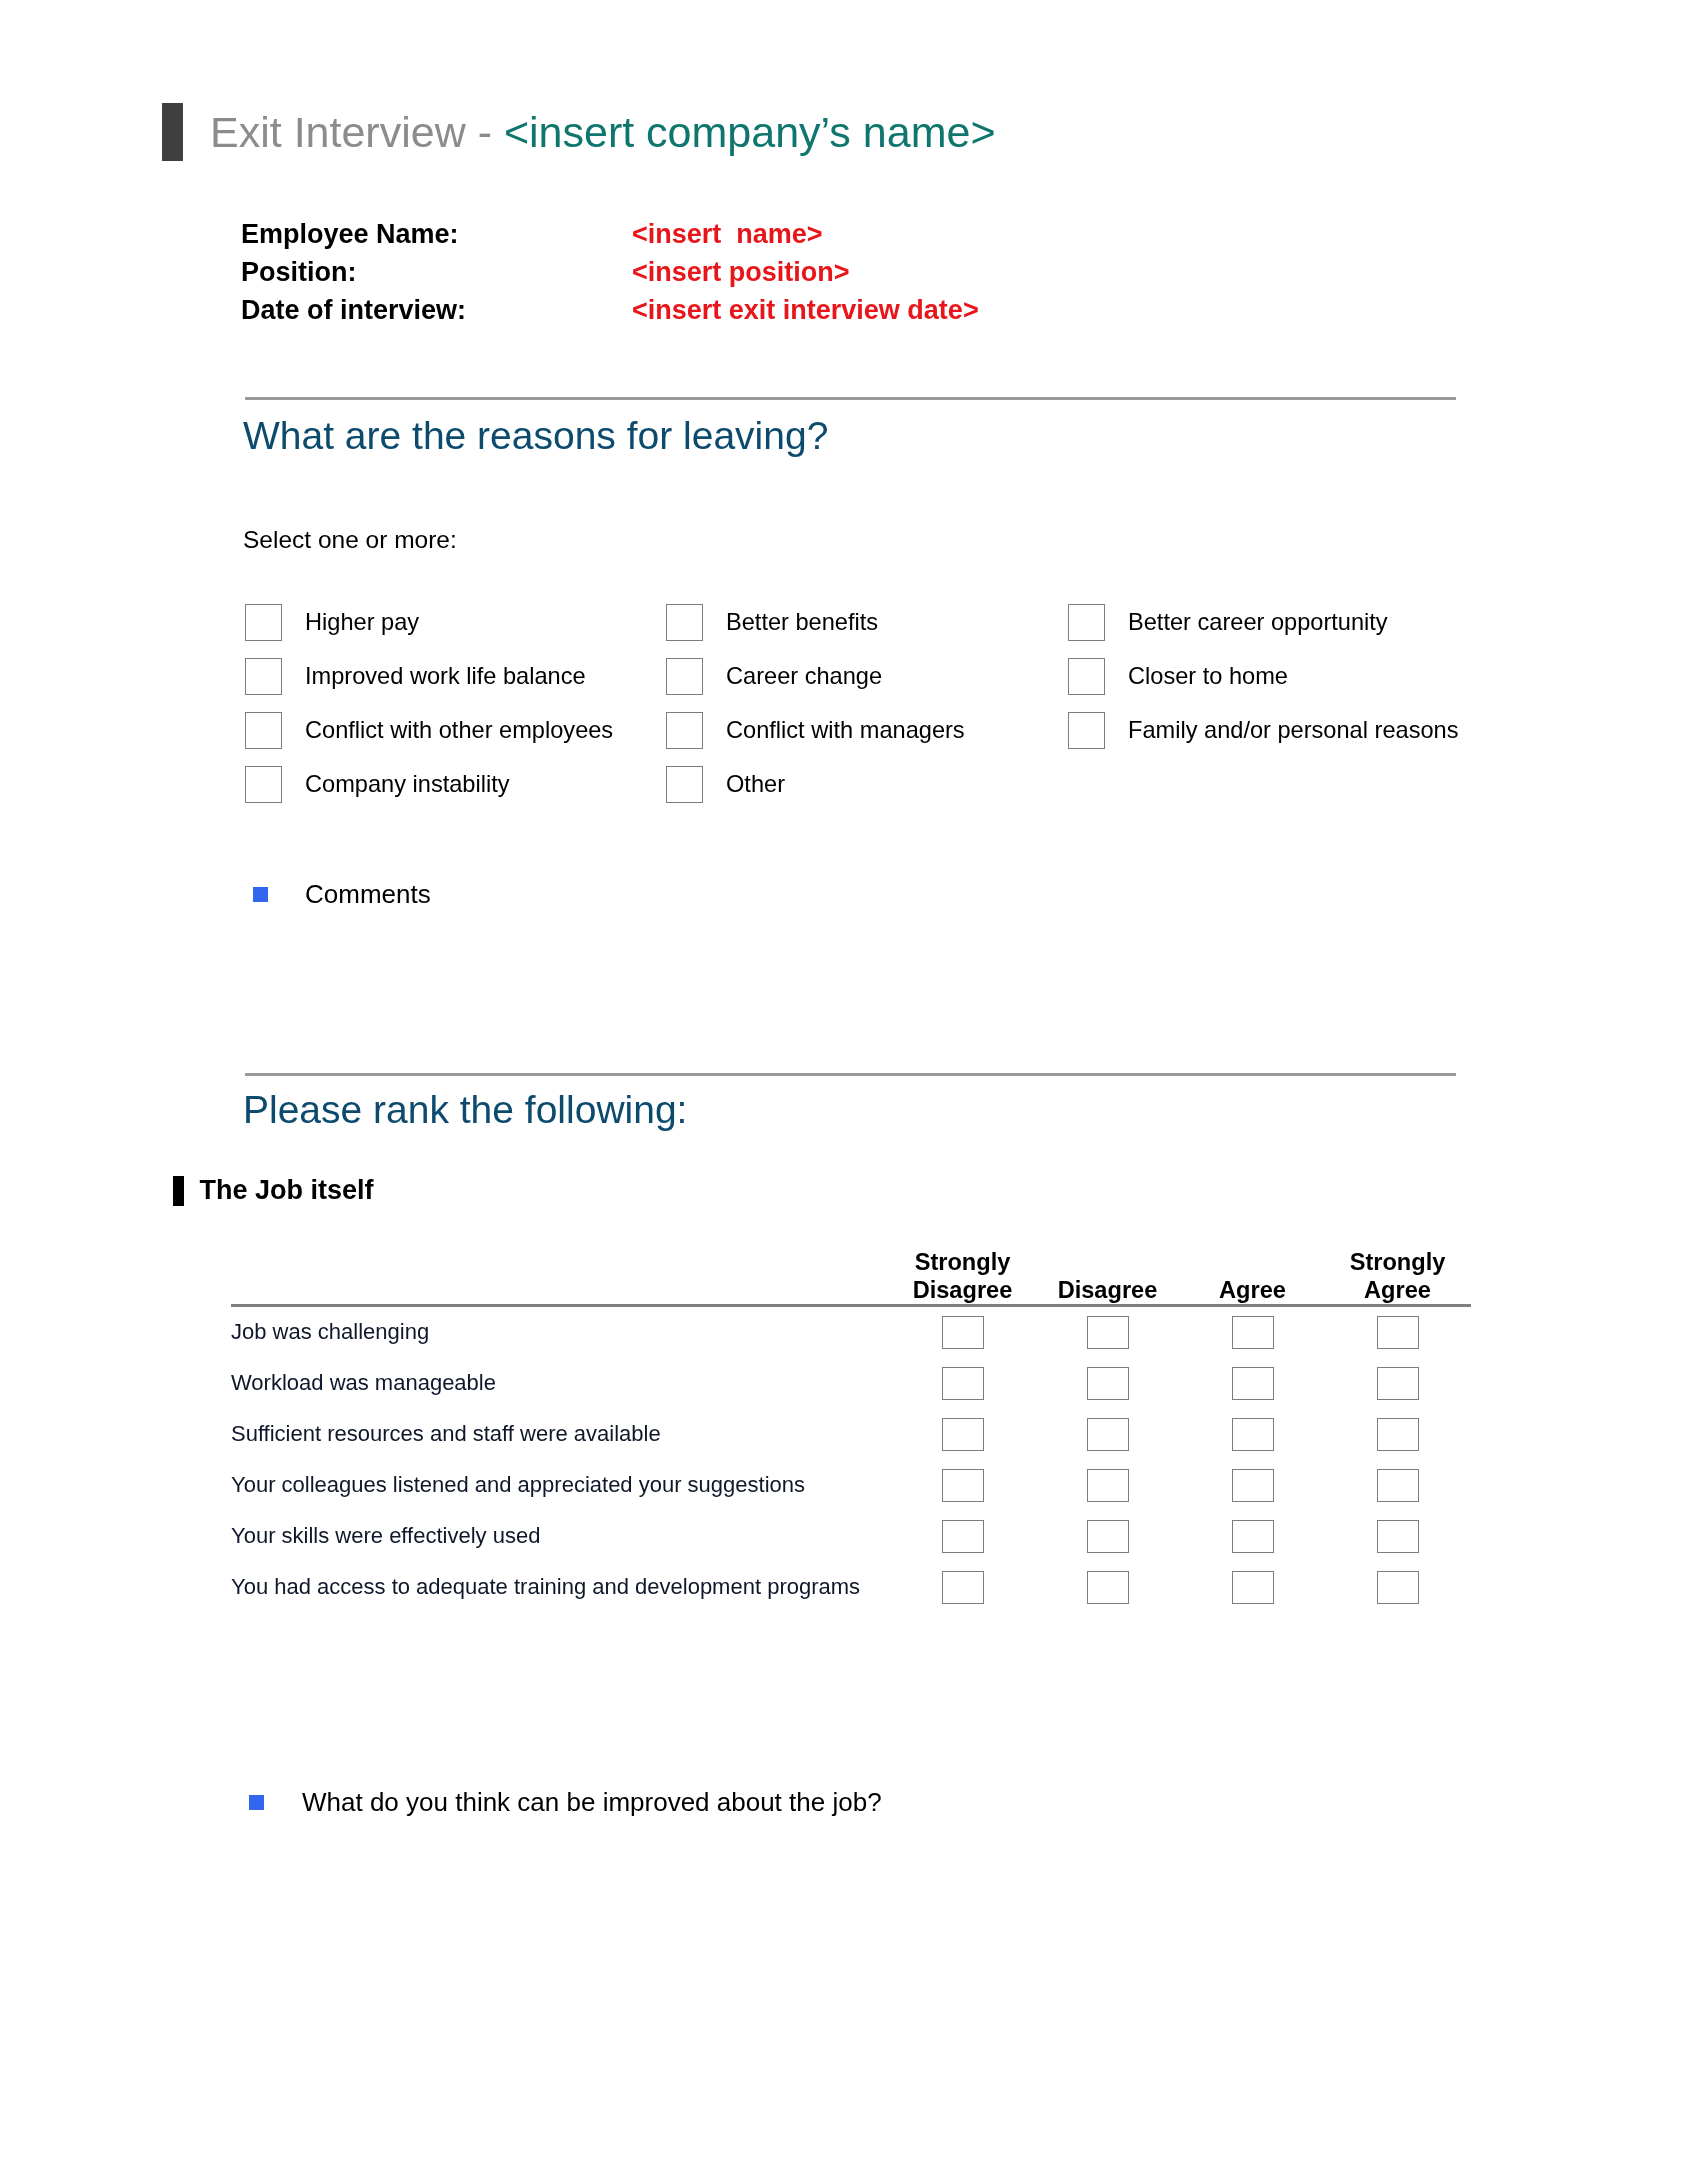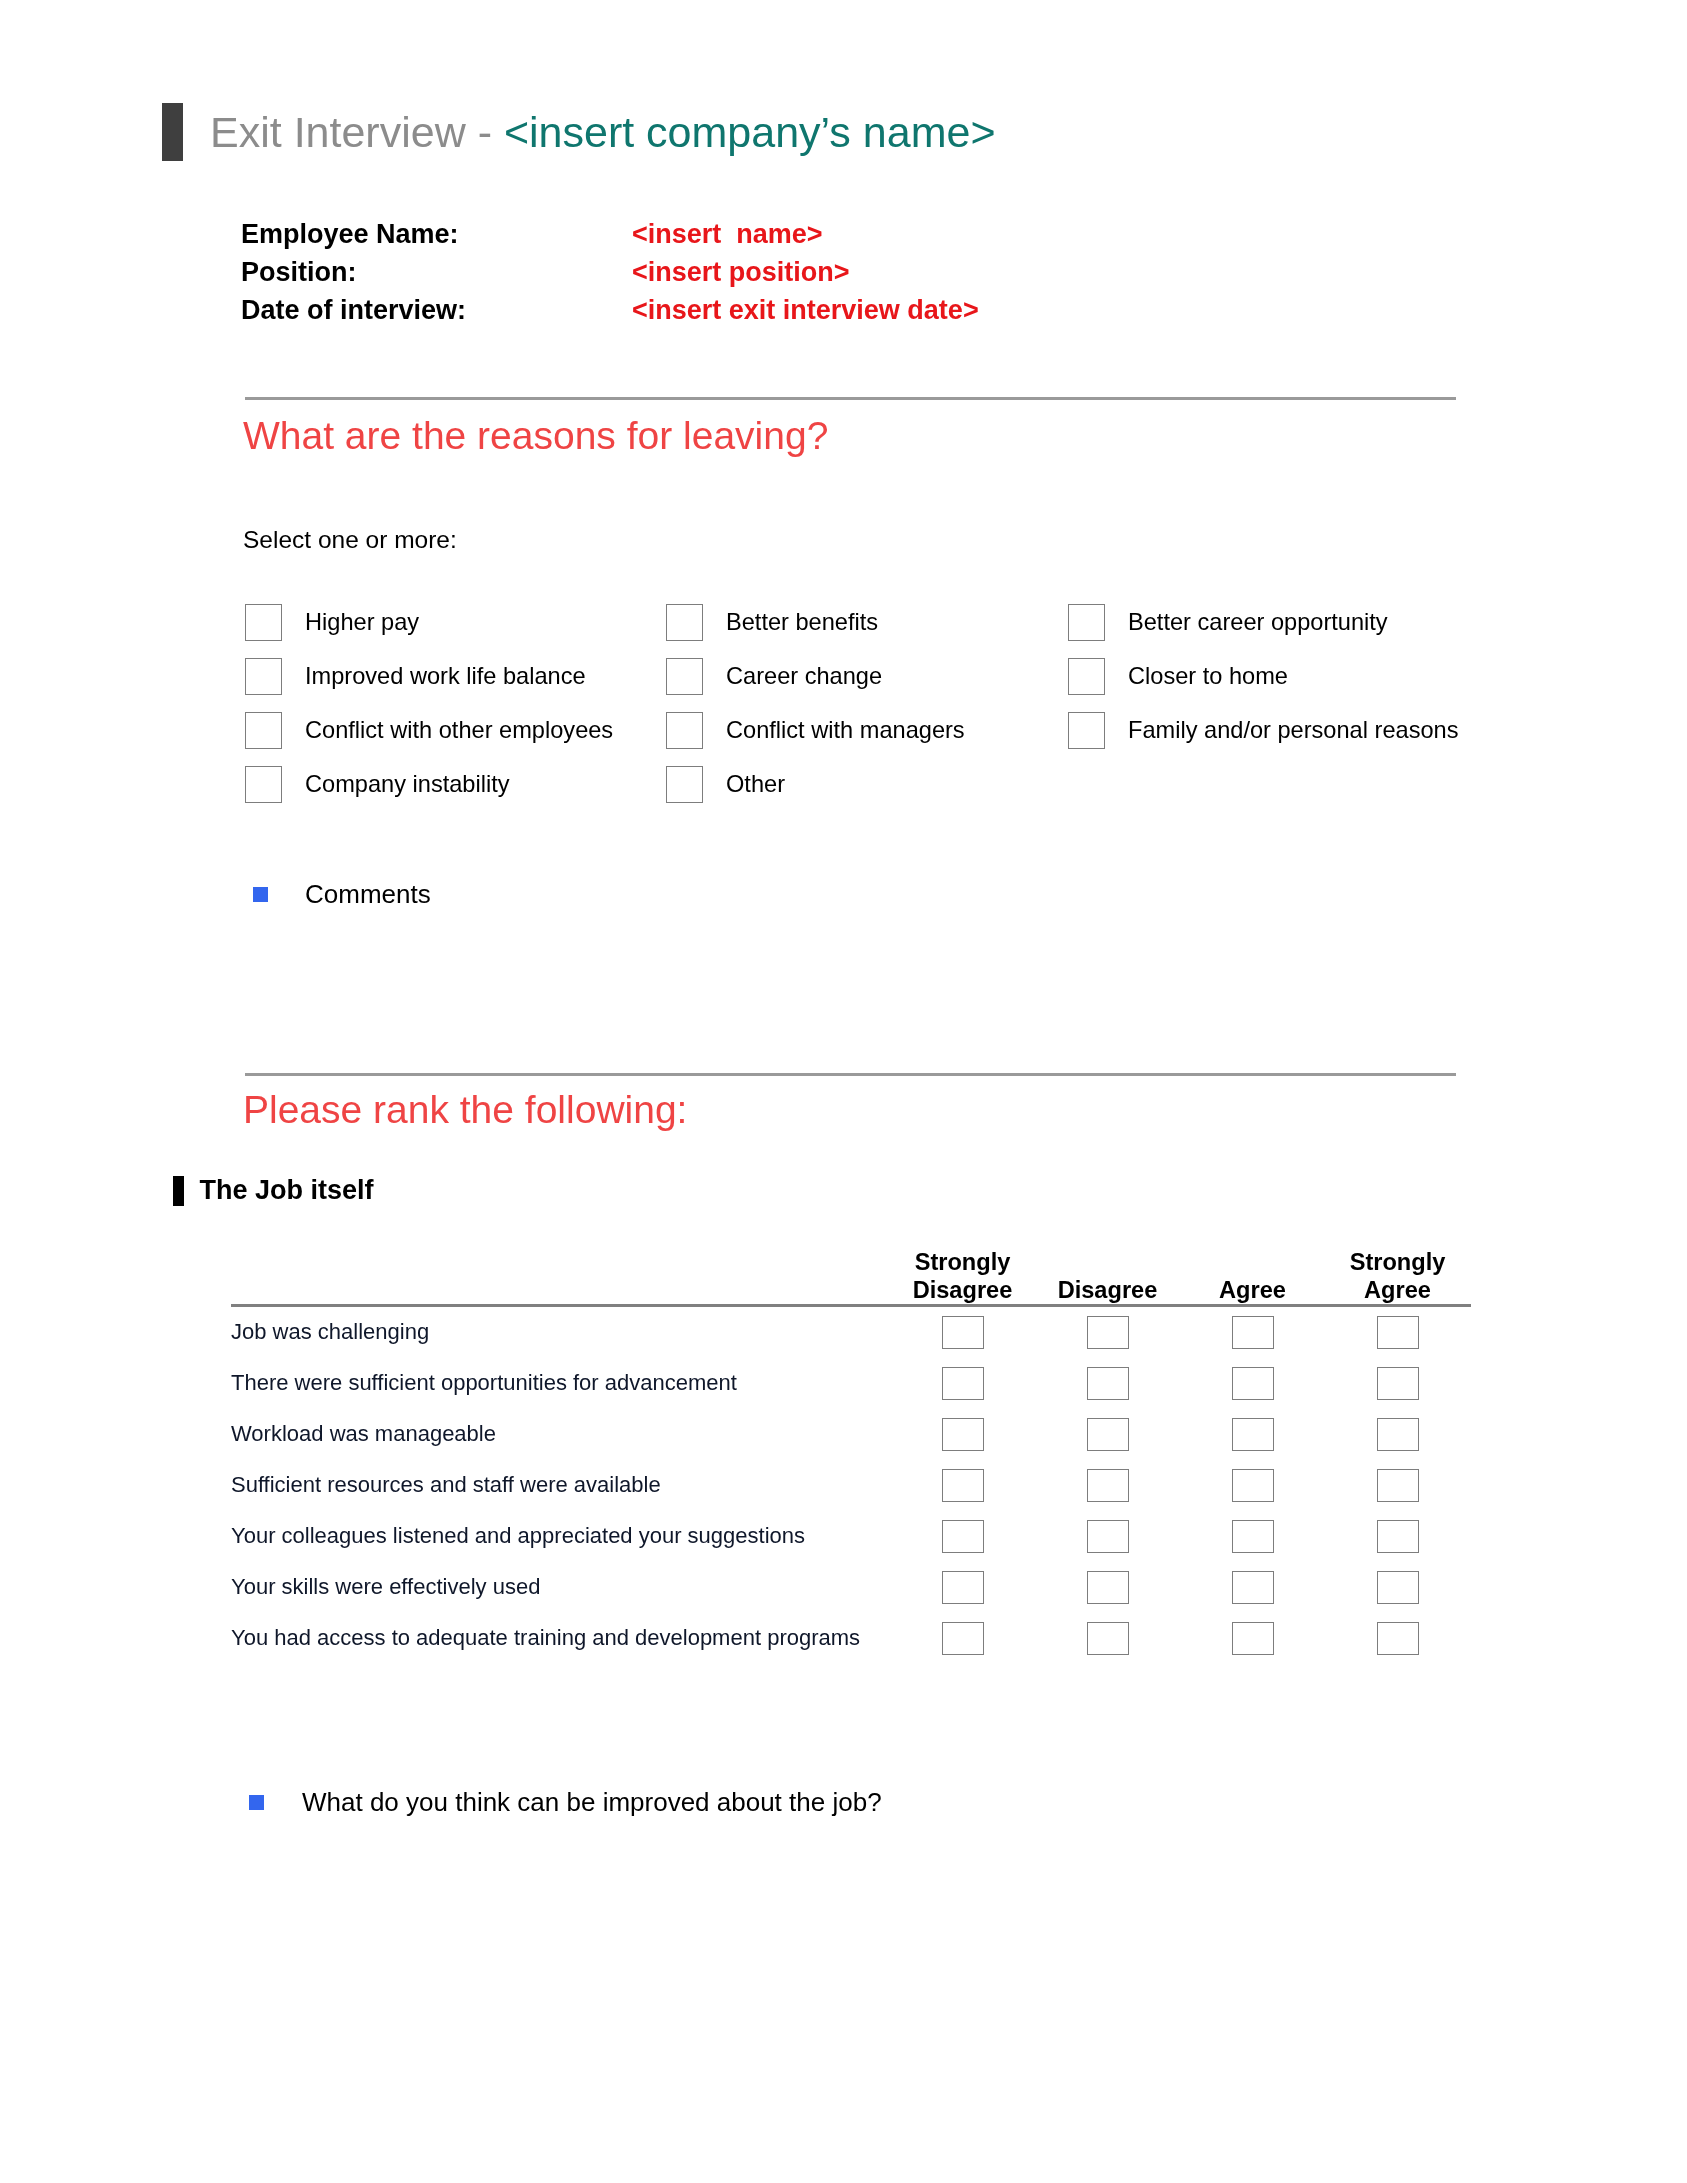--- a/index.html
+++ b/index.html
@@ -66,21 +66,21 @@
     position: absolute;
     left: 245px;
     width: 1211px;
     height: 2.6px;
     background: #9a9a9a;
   }
   .section-head {
     position: absolute;
     left: 243px;
     font-size: 39px;
-    color: #ef4444;
+    color: #0c4a6e;
     font-weight: 400;
     white-space: nowrap;
   }
 
   .sub-label {
     position: absolute;
     left: 243px;
     font-size: 24.5px;
     color: #000;
     white-space: nowrap;
@@ -342,35 +342,20 @@
           <div class="rt-chk"></div>
         </div>
       <div class="rt-cell">
           <div class="rt-chk"></div>
         </div>
       <div class="rt-cell">
           <div class="rt-chk"></div>
         </div>
     </div>
 
-    <div class="rt-row">
-      <div class="rt-label">There were sufficient opportunities for advancement</div>
-      <div class="rt-cell">
-          <div class="rt-chk"></div>
-        </div>
-      <div class="rt-cell">
-          <div class="rt-chk"></div>
-        </div>
-      <div class="rt-cell">
-          <div class="rt-chk"></div>
-        </div>
-      <div class="rt-cell">
-          <div class="rt-chk"></div>
-        </div>
-    </div>
 
     <div class="rt-row">
       <div class="rt-label">Workload was manageable</div>
       <div class="rt-cell">
           <div class="rt-chk"></div>
         </div>
       <div class="rt-cell">
           <div class="rt-chk"></div>
         </div>
       <div class="rt-cell">

